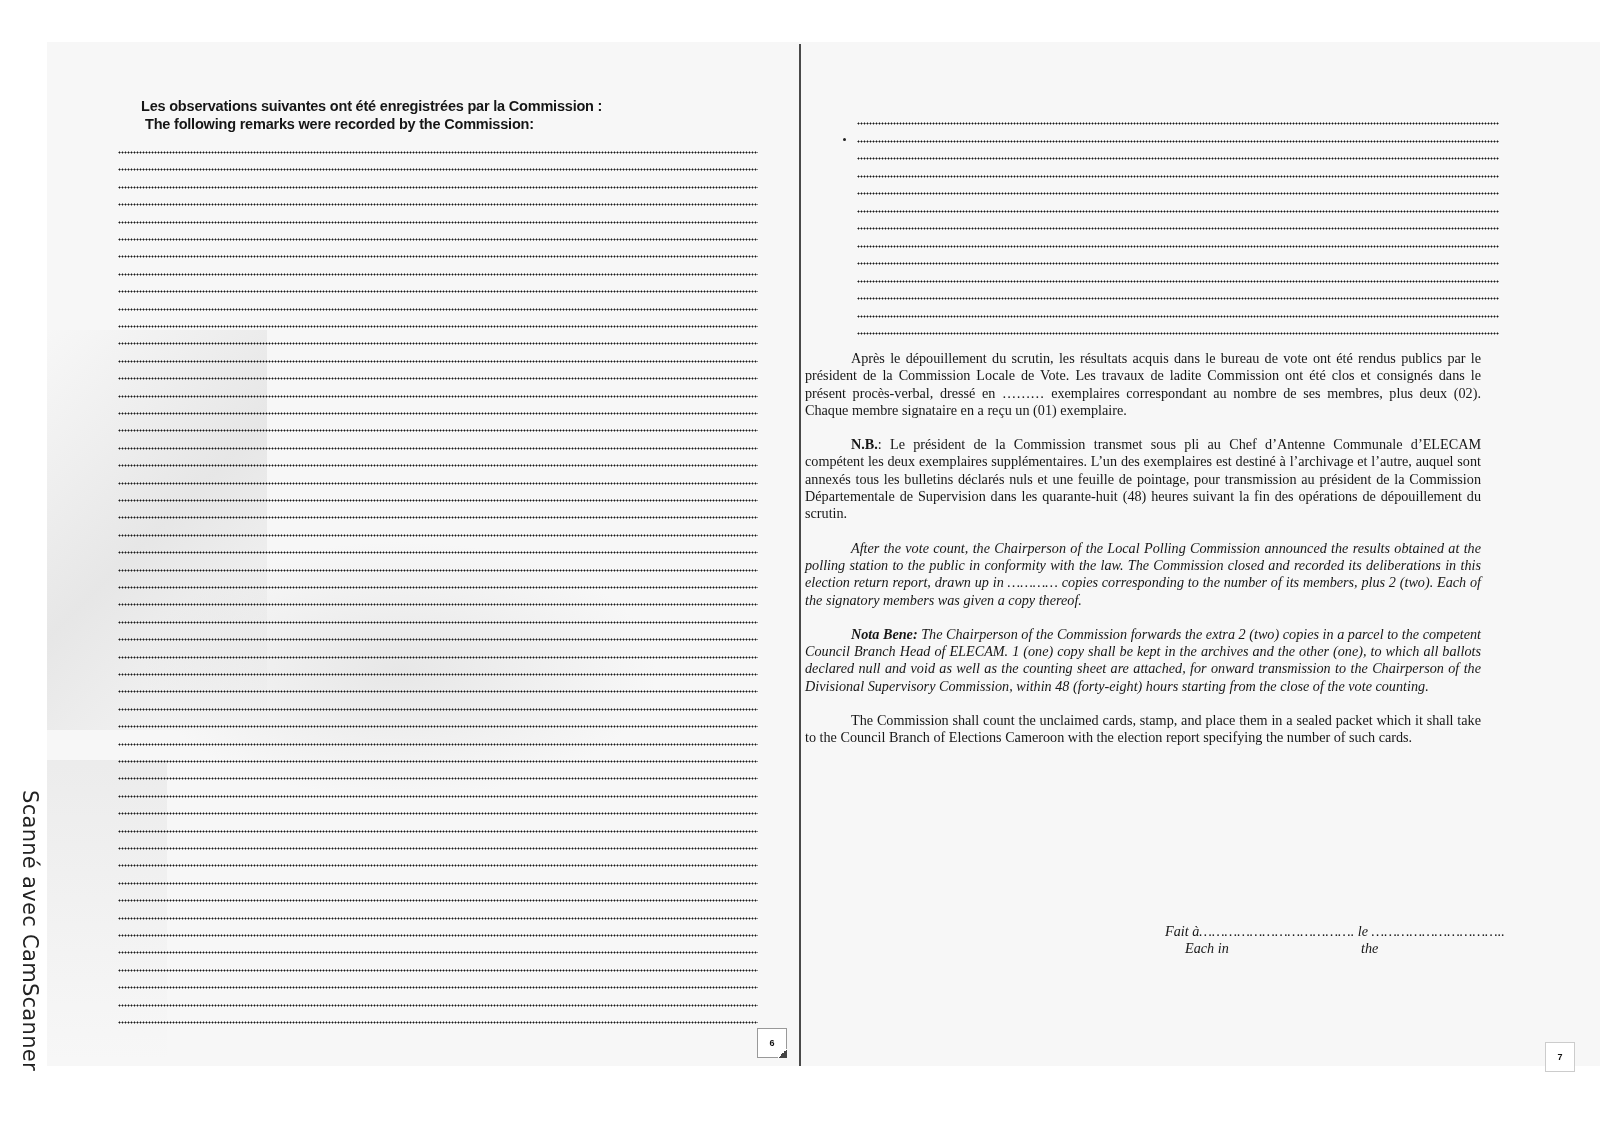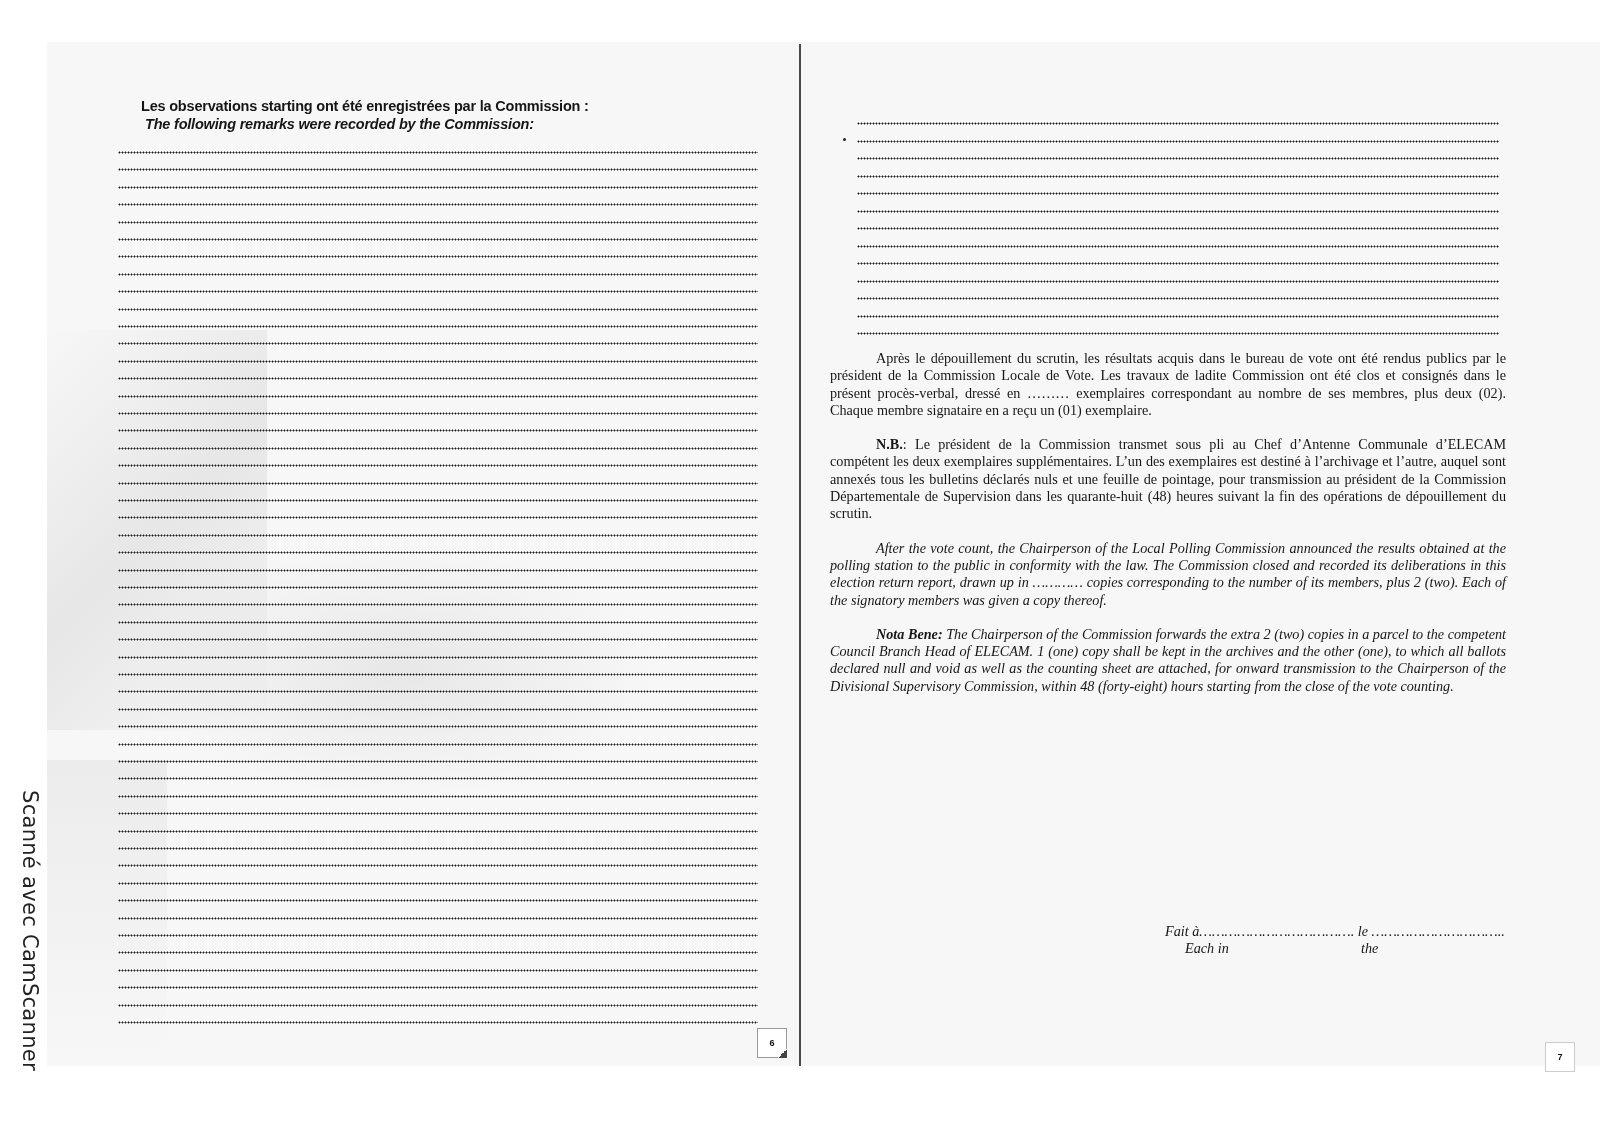--- a/index.html
+++ b/index.html
@@ -31,32 +31,32 @@
   .watermark {
     position: absolute; left: 18px; top: 790px;
     writing-mode: vertical-rl;
     font-family: "DejaVu Sans", sans-serif;
     font-size: 21px; color: #222; letter-spacing: 0.3px;
   }
 
   
   .left-page { position: absolute; left: 115px; top: 98px; width: 645px; }
   .heading-fr { font-family: "Liberation Sans", sans-serif; font-weight: bold; font-size: 14.5px; margin-left: 26px; letter-spacing: -0.2px; }
-  .heading-en { font-family: "Liberation Sans", sans-serif; font-weight: bold; font-style: italic; font-size: 14.5px; margin-left: 30px; margin-top: 2px; letter-spacing: -0.2px; }
+  .heading-en { font-family: "Liberation Sans", sans-serif; font-weight: bold; font-size: 14.5px; margin-left: 30px; margin-top: 2px; letter-spacing: -0.2px; }
 
   .dotlines { position: absolute; }
   .dotline {
     position: absolute; left: 0; right: 0; height: 3px;
     background-image: radial-gradient(circle, #1a1a1a 0.9px, transparent 1.1px);
     background-size: 3px 3px;
     background-repeat: repeat-x;
   }
 
   
-  .right-page { position: absolute; left: 830px; top: 350px; width: 676px; font-family: "Liberation Serif", serif; font-size: 14.2px; line-height: 17.3px; }
+  .right-page { position: absolute; left: 805px; top: 350px; width: 676px; font-family: "Liberation Serif", serif; font-size: 14.2px; line-height: 17.3px; }
   .para { text-align: justify; text-indent: 46px; margin-bottom: 17px; }
   .para.italic { font-style: italic; }
   .para b { font-weight: bold; }
   .witness { margin-bottom: 0; }
   .witness-en { font-style: italic; text-indent: 46px; text-align: justify; }
 
   .signature { position: absolute; left: 1165px; top: 923px; font-family: "Liberation Serif", serif; font-style: italic; font-size: 14.2px; }
   .sig-row { white-space: nowrap; text-align: right; }
   .sig-sub { position: relative; height: 20px; }
   .sig-sub span { position: absolute; top: 0; }
@@ -80,21 +80,21 @@
 
 <div class="scan"></div>
 <div class="shade-a"></div>
 <div class="shade-b"></div>
 <div class="shade-c"></div>
 <div class="gutter"></div>
 
 <div class="watermark">Scanné avec CamScanner</div>
 
 <section class="left-page">
-  <div class="heading-fr">Les observations starting ont été enregistrées par la Commission :</div>
+  <div class="heading-fr">Les observations suivantes ont été enregistrées par la Commission :</div>
   <div class="heading-en">The following remarks were recorded by the Commission:</div>
 </section>
 <div id="left-lines" class="dotlines" style="left:118px; top:151px; width:640px; height:875px;">
     <div class="dotline" style="top: 0px;"></div>
     <div class="dotline" style="top: 17.4px;"></div>
     <div class="dotline" style="top: 34.8px;"></div>
     <div class="dotline" style="top: 52.2px;"></div>
     <div class="dotline" style="top: 69.6px;"></div>
     <div class="dotline" style="top: 87px;"></div>
     <div class="dotline" style="top: 104.4px;"></div>
@@ -161,20 +161,21 @@
     <div class="dotline" style="top: 192.5px;"></div>
     <div class="dotline" style="top: 210px;"></div>
   </div>
 <div class="speck" style="left:843px; top:138px;"></div>
 
 <section class="right-page">
   <p class="para">Après le dépouillement du scrutin, les résultats acquis dans le bureau de vote ont été rendus publics par le président de la Commission Locale de Vote. Les travaux de ladite Commission ont été clos et consignés dans le présent procès-verbal, dressé en ……… exemplaires correspondant au nombre de ses membres, plus deux (02). Chaque membre signataire en a reçu un (01) exemplaire.</p>
   <p class="para"><b>N.B.</b><span>: Le président de la Commission transmet sous pli au Chef d’Antenne Communale d’ELECAM compétent les deux exemplaires supplémentaires. L’un des exemplaires est destiné à l’archivage et l’autre, auquel sont annexés tous les bulletins déclarés nuls et une feuille de pointage, pour transmission au président de la Commission Départementale de Supervision dans les quarante-huit (48) heures suivant la fin des opérations de dépouillement du scrutin.</span></p>
   <p class="para italic">After the vote count, the Chairperson of the Local Polling Commission announced the results obtained at the polling station to the public in conformity with the law. The Commission closed and recorded its deliberations in this election return report, drawn up in ………… copies corresponding to the number of its members, plus 2 (two). Each of the signatory members was given a copy thereof.</p>
   <p class="para italic"><b>Nota Bene:</b><span> The Chairperson of the Commission forwards the extra 2 (two) copies in a parcel to the competent Council Branch Head of ELECAM. 1 (one) copy shall be kept in the archives and the other (one), to which all ballots declared null and void as well as the counting sheet are attached, for onward transmission to the Chairperson of the Divisional Supervisory Commission, within 48 (forty-eight) hours starting from the close of the vote counting.</span></p>
+  <p class="para">The Commission shall count the unclaimed cards, stamp, and place them in a sealed packet which it shall take to the Council Branch of Elections Cameroon with the election report specifying the number of such cards.</p>
 </section>
 
 <div class="signature">
   <div class="sig-row">Fait à………………………………. le …………………………..</div>
   <div class="sig-sub">
     <span style="left:20px;">Each in</span>
     <span style="left:196px;">the</span>
   </div>
 </div>
 

